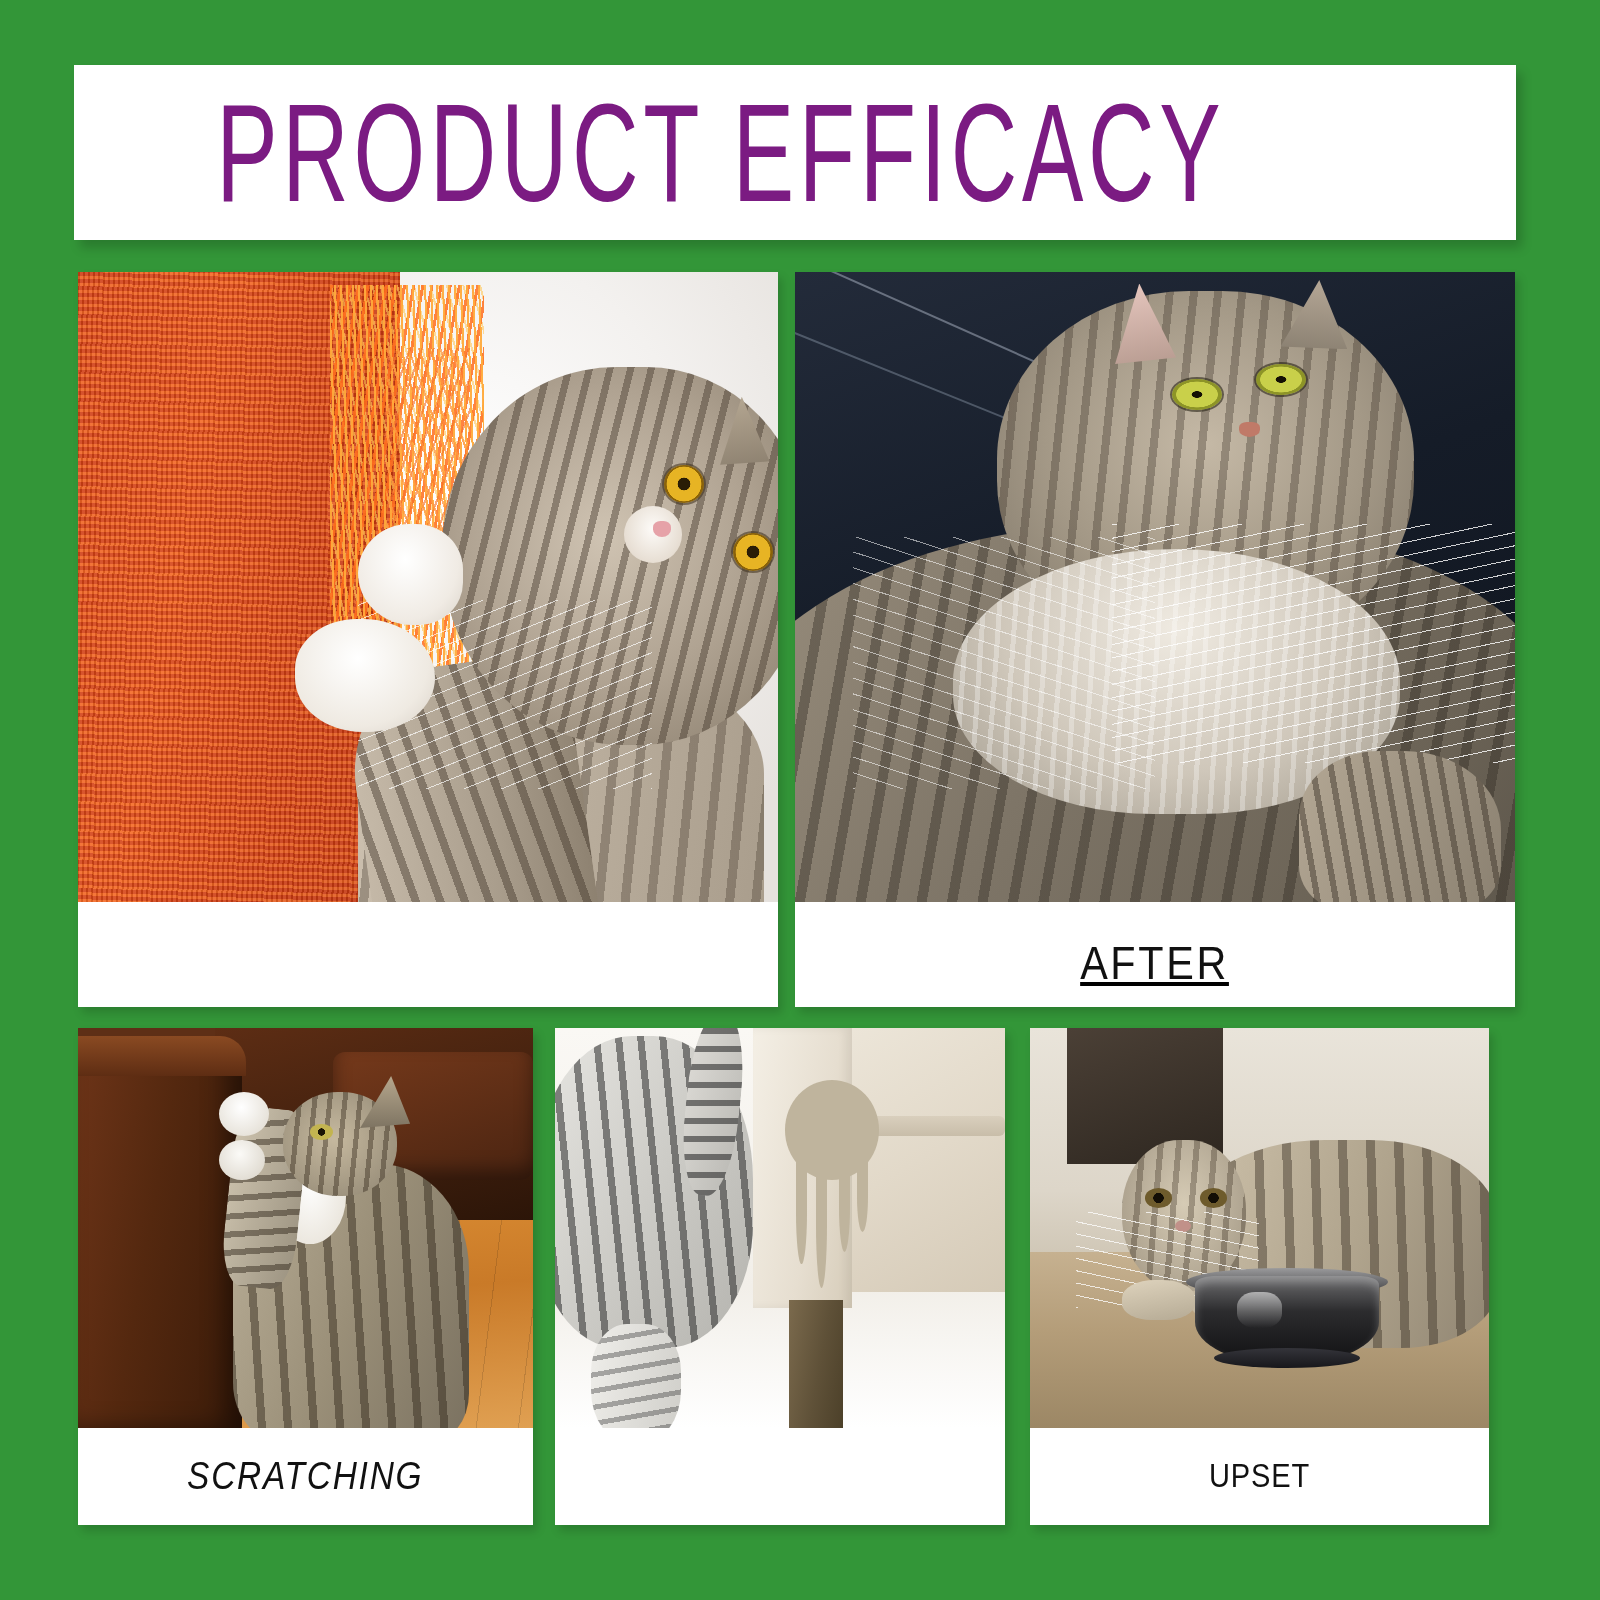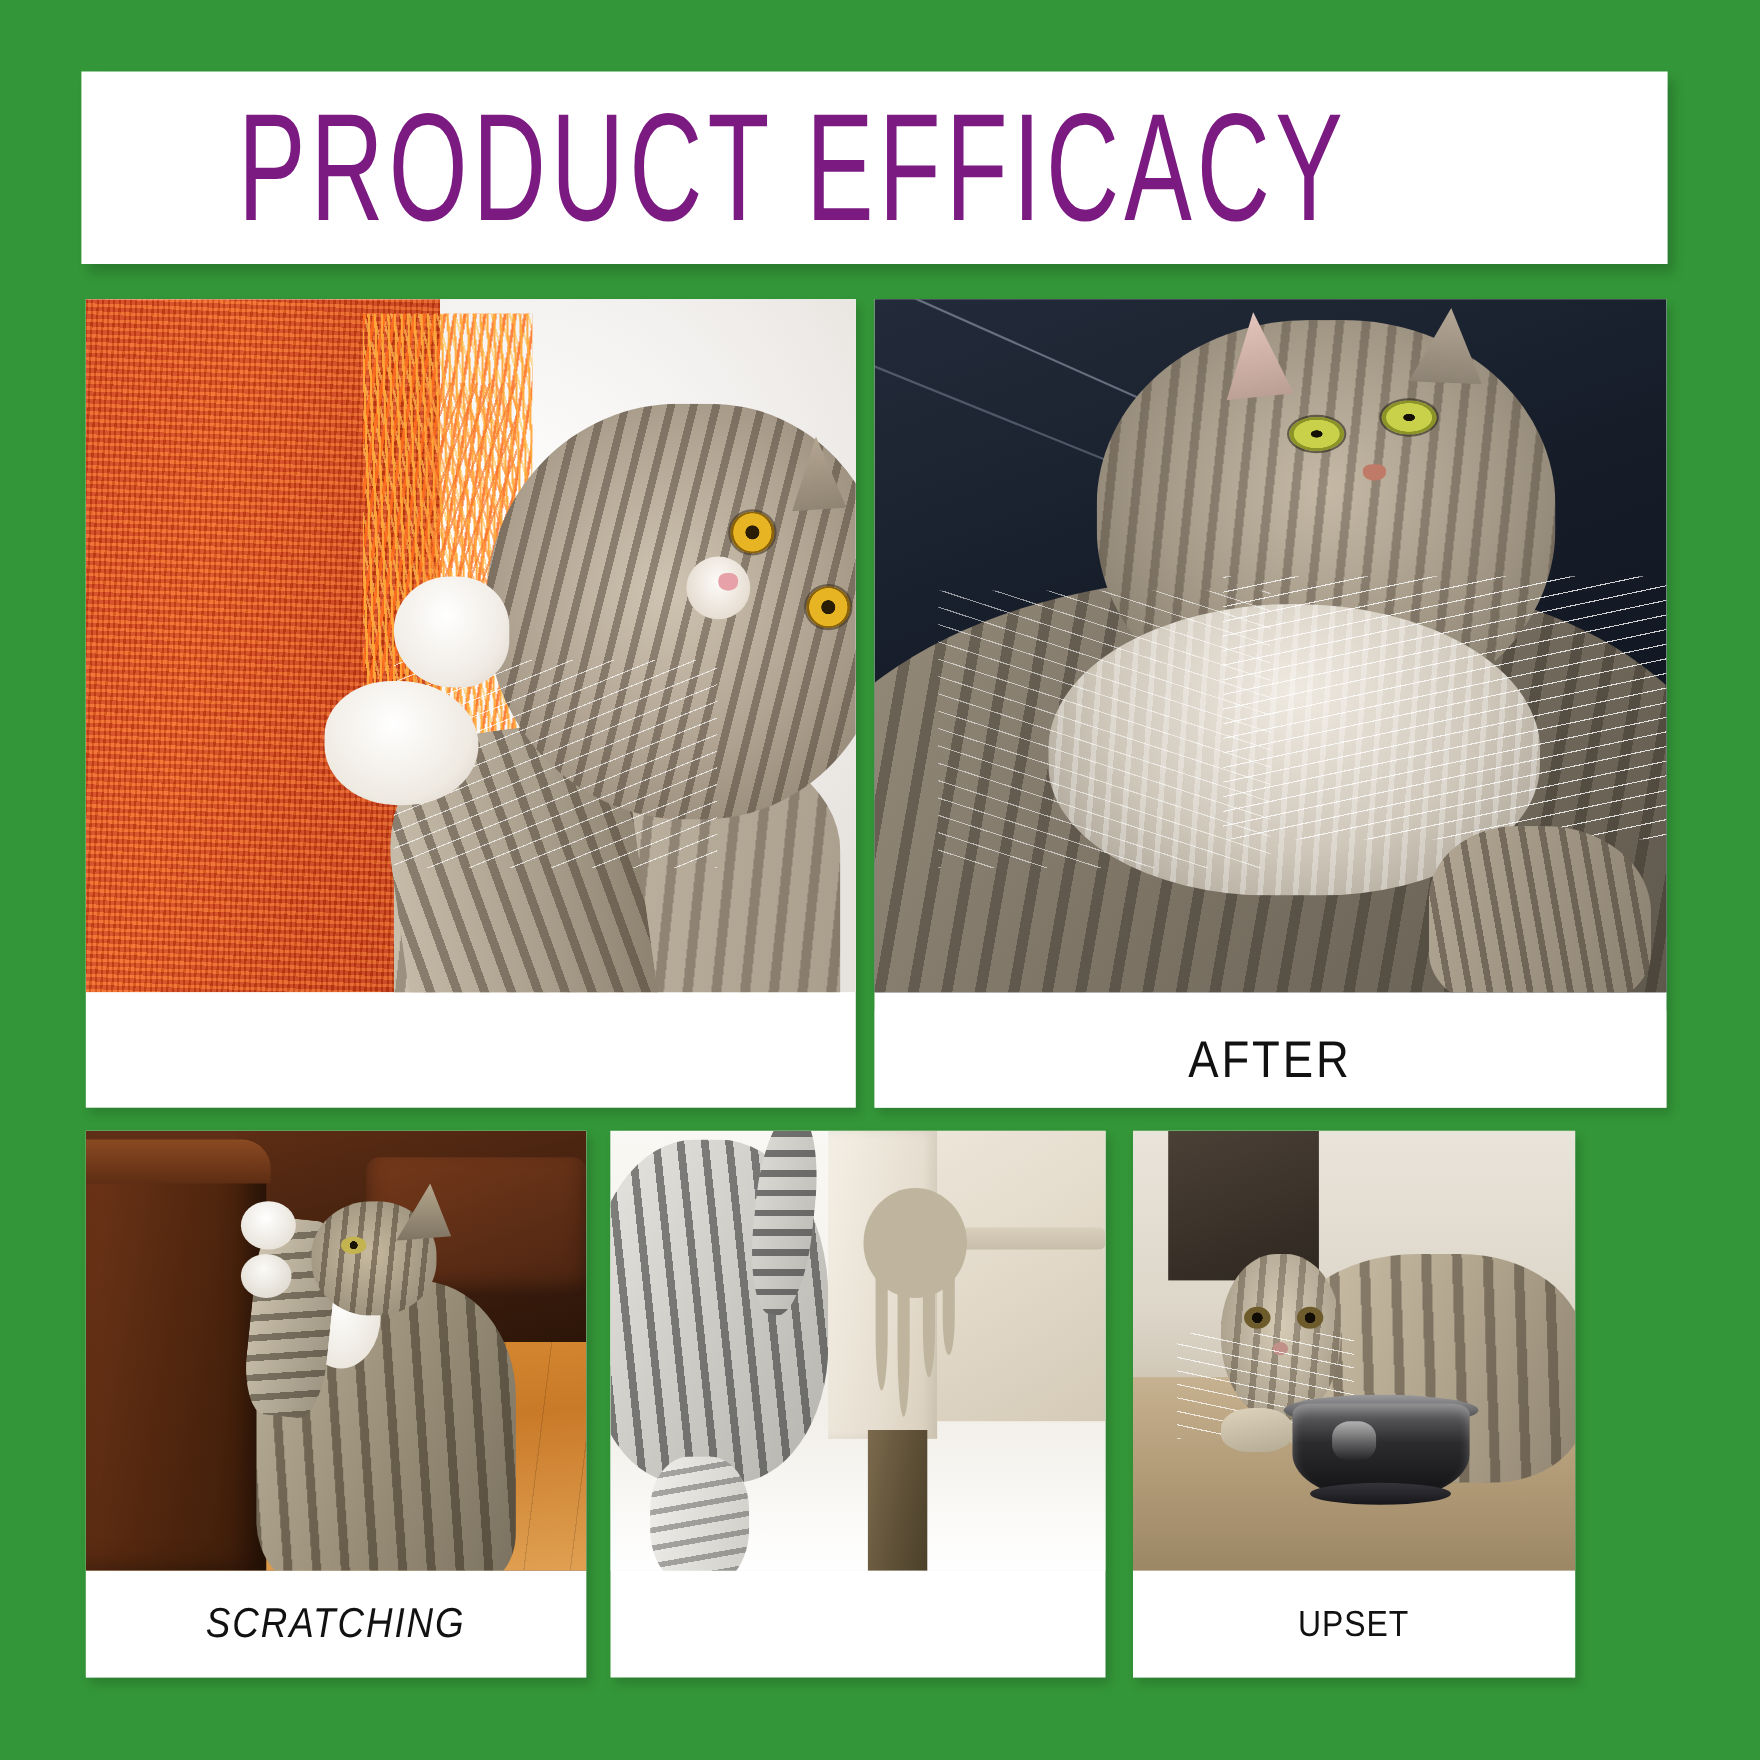--- a/index.html
+++ b/index.html
@@ -61,35 +61,35 @@
   }
 
   
   #card-before{ left:78px;  top:272px; width:700px;  height:735px; }
   #card-before .photo{ height:630px; }
   #card-before .caption{ height:105px; }
   #card-before .caption span{ font-size:47px; letter-spacing:3px; }
 
   #card-after{ left:795px; top:272px; width:720px; height:735px; }
   #card-after .photo{ height:630px; }
-  #card-after .caption{ height:88px; }
+  #card-after .caption{ height:88px;text-decoration:underline; }
   #card-after .caption span{ font-size:47px; letter-spacing:3px; }
 
   
   #card-scratching{ left:78px;  top:1028px; width:455px; height:497px;font-style:italic; }
   #card-scratching .photo{ height:400px; }
   #card-scratching .caption{ height:97px; }
   #card-scratching .caption span{ font-size:38px; letter-spacing:2px; }
 
   #card-urinating{ left:555px; top:1028px; width:450px; height:497px; }
   #card-urinating .photo{ height:400px; }
   #card-urinating .caption{ height:97px; }
   #card-urinating .caption span{ font-size:33px; letter-spacing:1px; }
 
-  #card-upset{ left:1030px; top:1028px; width:402px; height:497px; }
+  #card-upset{ left:1030px; top:1028px; width:459px; height:497px; }
   #card-upset .photo{ height:400px; }
   #card-upset .caption{ height:97px; }
   #card-upset .caption span{ font-size:33px; letter-spacing:1px; }
 
   
 
   
   .ph-before{ background:#f4f2f1; }
   .ph-before .bg-wall{
     position:absolute; inset:0;

